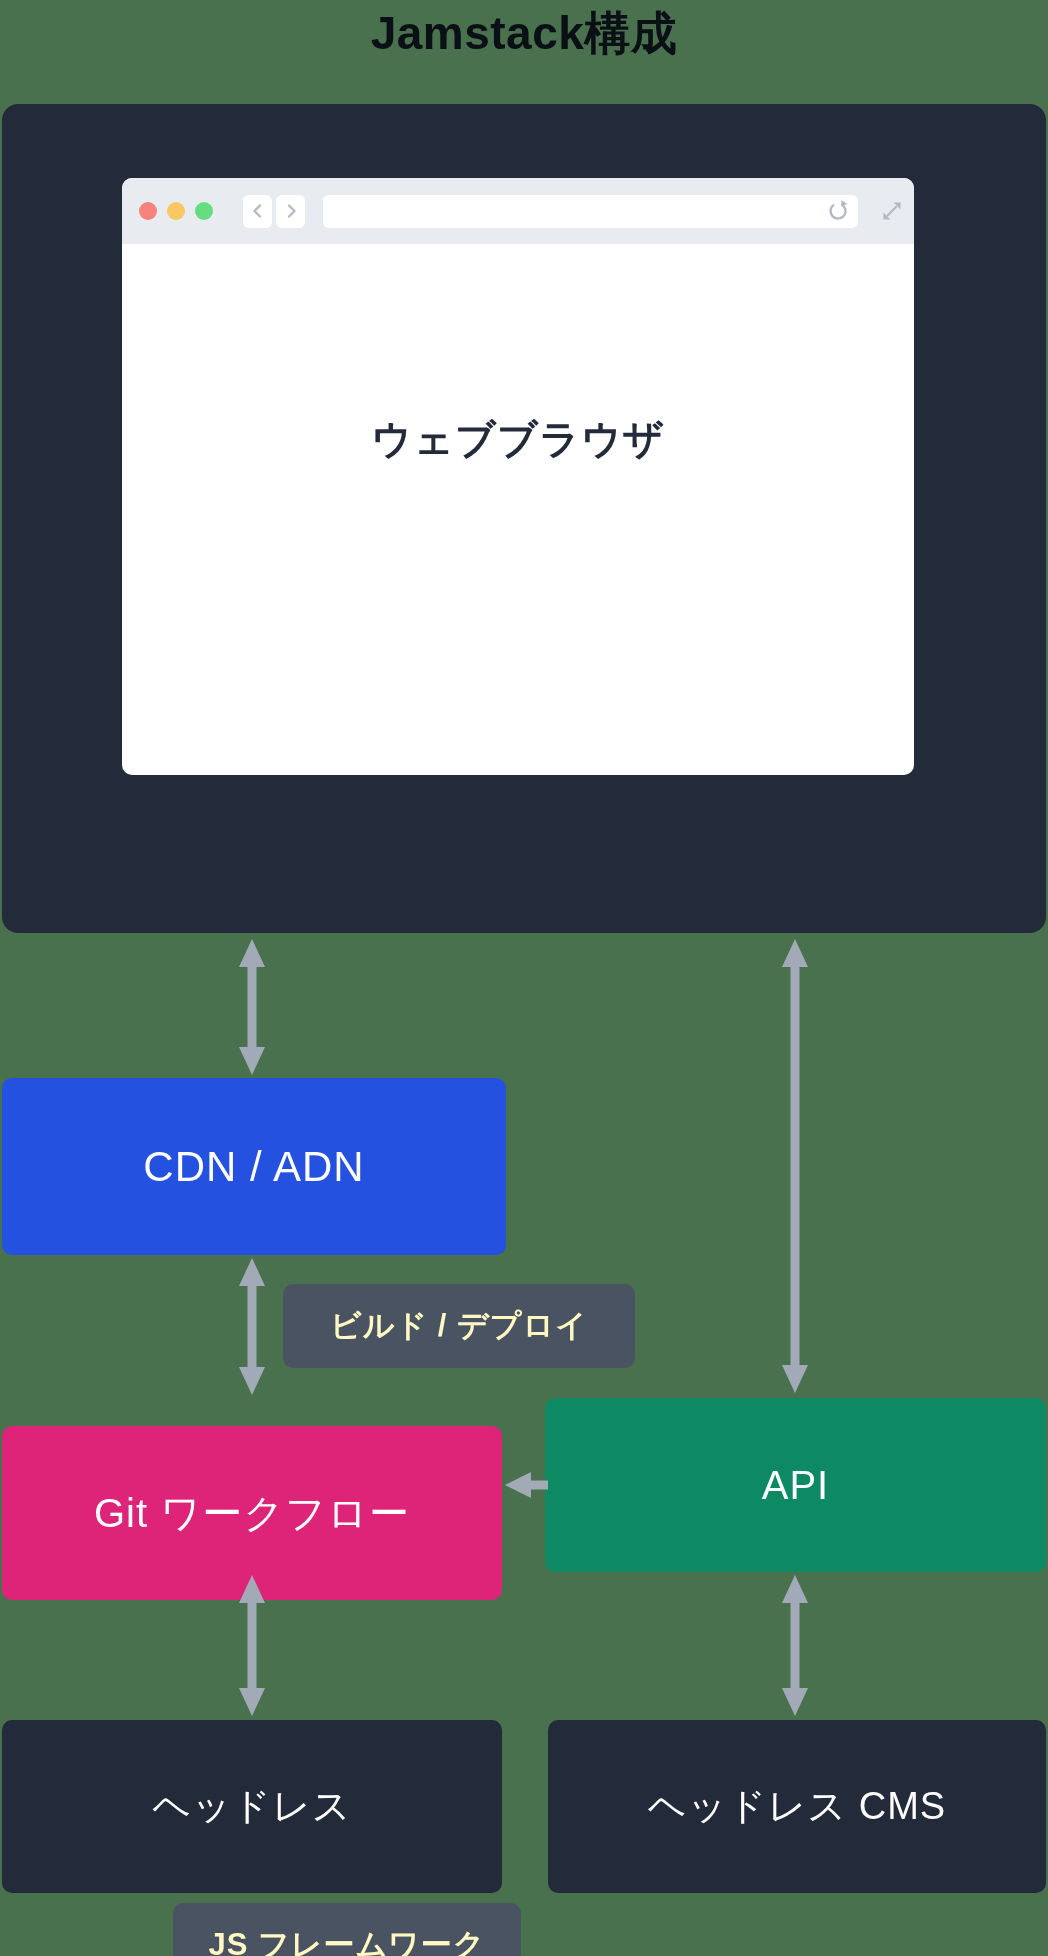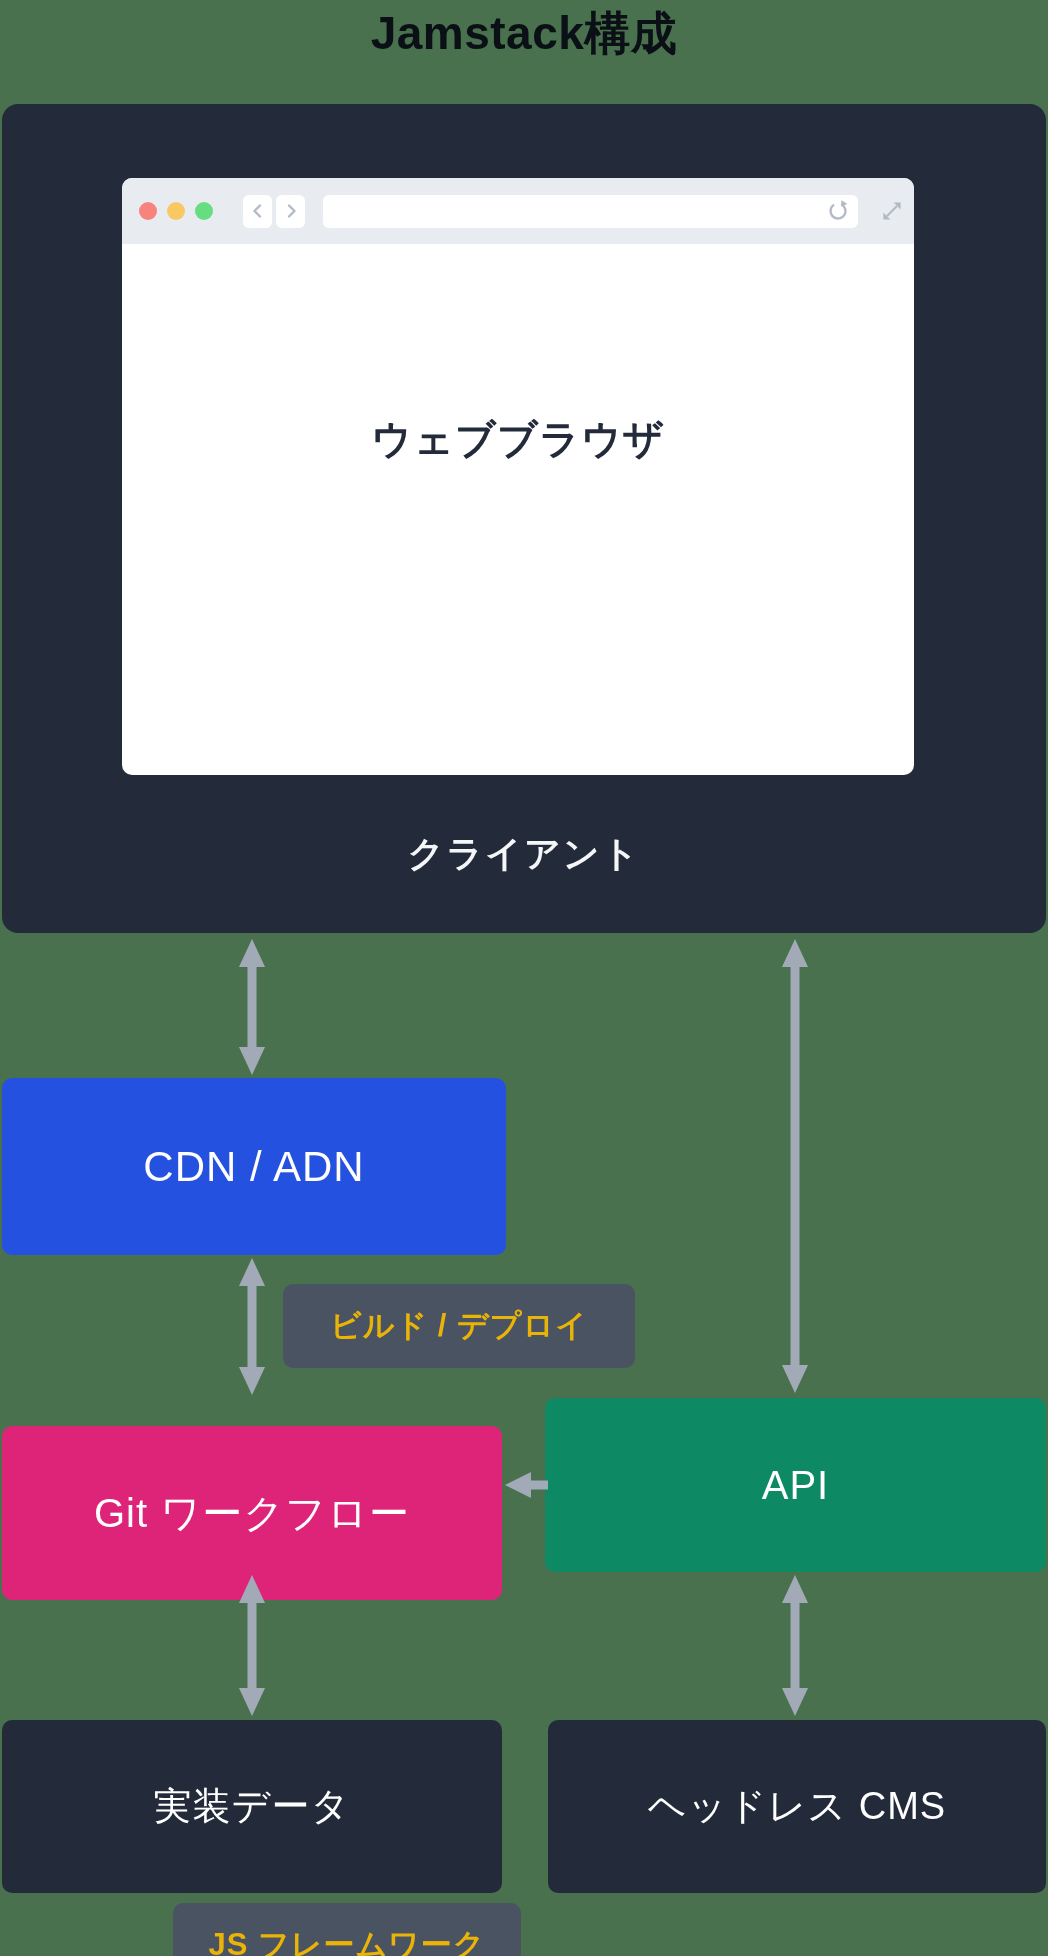--- a/index.html
+++ b/index.html
@@ -64,21 +64,21 @@
   }
   .node-cdn  { left:2px;   top:1078px; width:504px; height:177px; background:#2451E0; font-size:42px; }
   .node-git  { left:2px;   top:1398px; width:500px; height:174px; background:#DD2478; font-size:40px;margin-top:28px; }
   .node-api  { left:545px; top:1398px; width:501px; height:174px; background:#0D8A63; font-size:40px; }
   .node-data { left:2px;   top:1720px; width:500px; height:173px; background:#232B3A; font-size:38px; }
   .node-cms  { left:548px; top:1720px; width:498px; height:173px; background:#232B3A; font-size:38px; }
 
   .badge {
     position:absolute; background:#4A5361; border-radius:10px;
     display:flex; align-items:center; justify-content:center;
-    color:#eab308; font-weight:bold; font-size:31px; letter-spacing:1px;
+    color:#fef9c3; font-weight:bold; font-size:31px; letter-spacing:1px;
     z-index:5;
   }
   .badge-build { left:283px; top:1284px; width:352px; height:84px; }
   .badge-js    { left:173px; top:1871px; width:348px; height:83px;margin-top:32px; }
 
   .arrow { position:absolute; z-index:2; }
   svg { display:block; }
 </style>
 </head>
 <body>
@@ -157,37 +157,36 @@
       <span class="expand-wrap">
         <svg width="24" height="24" viewBox="0 0 24 24">
           <line x1="7" y1="17" x2="17" y2="7" stroke="#B2BAC5" stroke-width="2.2"></line>
           <polygon points="13.6,3.4 20.6,3.4 20.6,10.4" fill="#B2BAC5"></polygon>
           <polygon points="3.4,13.6 3.4,20.6 10.4,20.6" fill="#B2BAC5"></polygon>
         </svg>
       </span>
     </div>
     <div class="browser-content">ウェブブラウザ</div>
   </div>
-  <div class="client-label">クライアント</div>
 </div>
 
 <div class="node node-cdn">
   <span>CDN / ADN</span>
 </div>
 
 <div class="node node-git">
   <span>Git ワークフロー</span>
 </div>
 
 <div class="node node-api">
   <span>API</span>
 </div>
 
 <div class="node node-data">
-  <span>実装データ</span>
+  <span>ヘッドレス</span>
 </div>
 
 <div class="node node-cms">
   <span>ヘッドレス CMS</span>
 </div>
 
 <div class="badge badge-build">
   <span>ビルド / デプロイ</span>
 </div>
 

